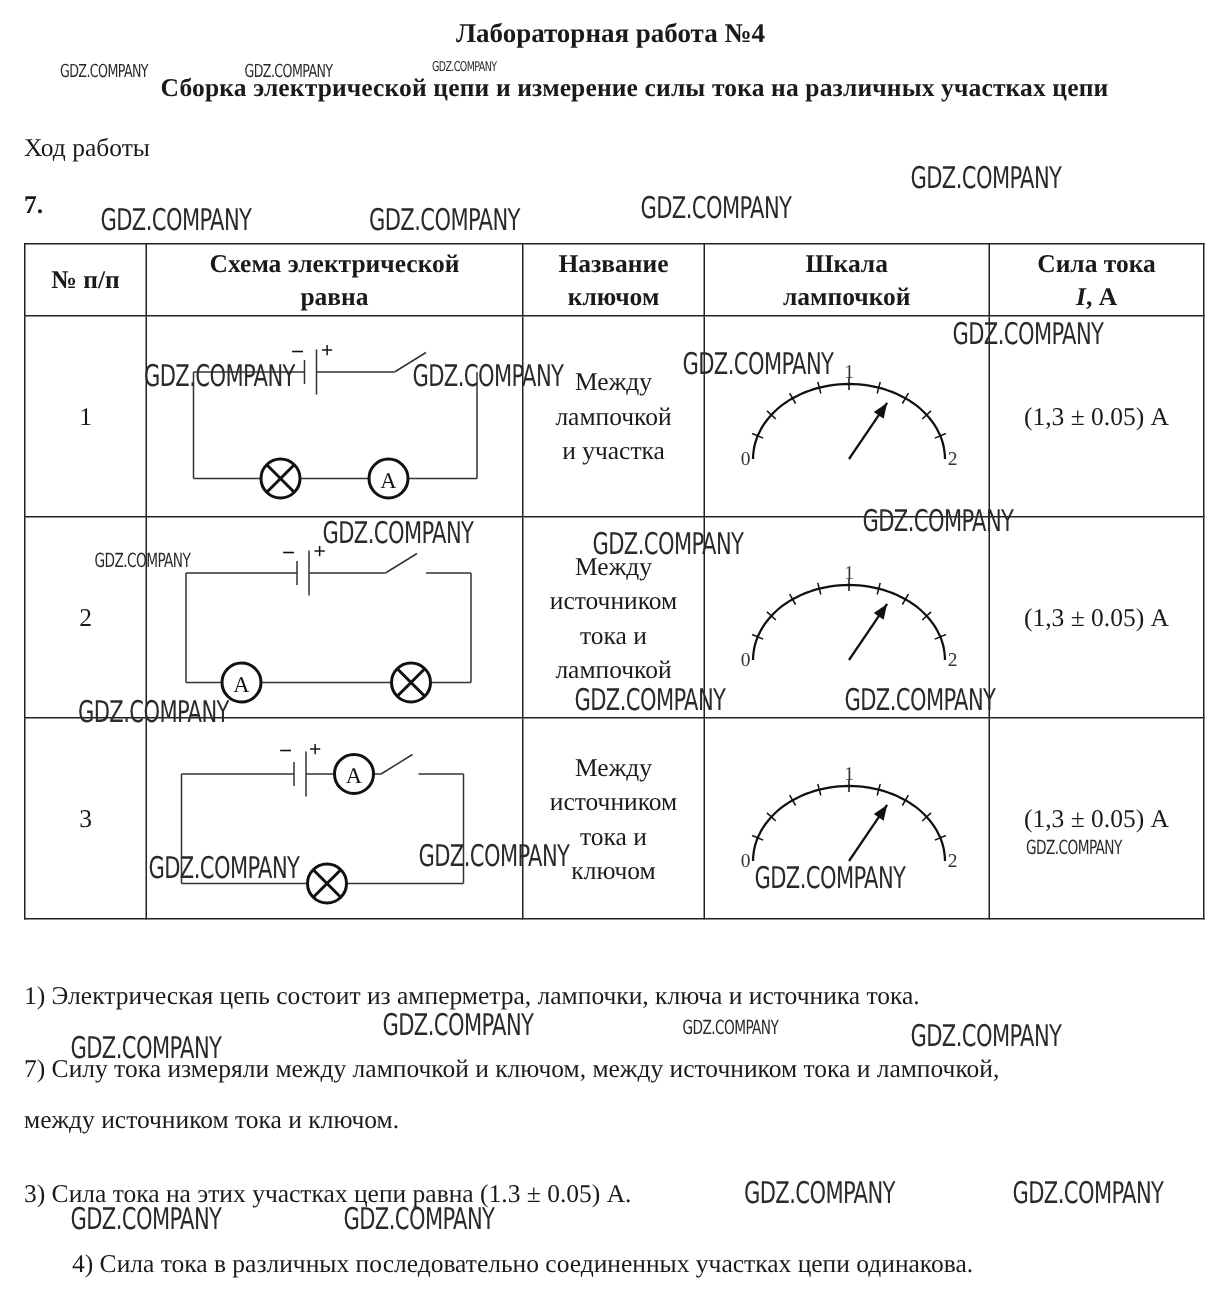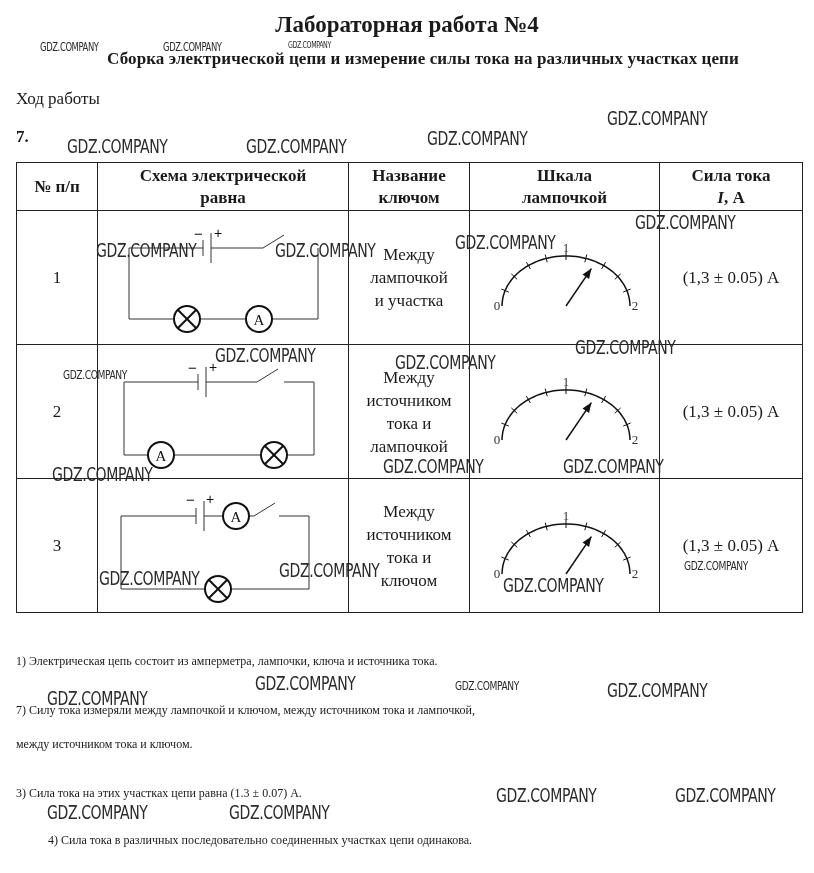--- a/index.html
+++ b/index.html
@@ -1,37 +1,37 @@
 <!DOCTYPE html>
 <html><head>
   <meta charset="utf-8">
   <style>
     html, body { margin:0; padding:0; background:#ffffff; }
     body { width:814px; height:873px; position:relative; overflow:hidden;
            font-family:"Liberation Serif","DejaVu Serif",serif; color:#1a1a1a; }
     .abs { position:absolute; }
-    .title { left:0; width:814px; top:12px; text-align:center; font-size:23px; font-weight:bold; }
+    .title { left:0; width:814px; top:12px; text-align:center; font-size:18px; font-weight:bold; }
     .subtitle { left:16px; width:814px; top:49px; text-align:center; font-size:17px; font-weight:bold; letter-spacing:0.1px; }
     .section { left:16px; top:89px; font-size:17px; }
     .task-num { left:16px; top:127px; font-size:17px; font-weight:bold; }
     .wm { position:absolute; font-family:"DejaVu Sans Condensed","Liberation Sans","DejaVu Sans",sans-serif;
           color:#2a2a2a; letter-spacing:-0.5px; transform:scaleX(0.78); transform-origin:left top;
           white-space:nowrap; pointer-events:none; }
     .wm.lg { font-size:20px; }
     .wm.sm { font-size:13px; }
     .wm.xs { font-size:10px; }
     table.lab { position:absolute; left:16px; top:162px; border-collapse:collapse; }
     table.lab td, table.lab th { border:1px solid #222; padding:0; text-align:center; vertical-align:middle; }
     table.lab th { font-weight:bold; font-size:17px; line-height:22px; height:47px; }
     table.lab td { font-size:17px; }
     .c1 { width:80px; } .c2 { width:250px; } .c3 { width:120px; } .c4 { width:189px;margin-top:36px; } .c5 { width:142px; }
     tr.row td { height:133px; }
     .name-cell { line-height:23px; padding:0 4px; }
     .val { font-size:17px; }
-    .answers { left:16px; font-size:12px; white-space:nowrap; }
+    .answers { left:16px; font-size:17px; white-space:nowrap; }
     svg { display:block; }
   </style>
 </head>
 <body>
 
 <div class="abs title">Лабораторная работа №4</div>
 <div class="abs subtitle">Сборка электрической цепи и измерение силы тока на различных участках цепи</div>
 <div class="abs section">Ход работы</div>
 <div class="abs task-num">7.</div>
 
@@ -215,21 +215,21 @@
           </svg>
     </td>
     <td class="val">(1,3 ± 0.05) А</td>
   </tr>
 </tbody>
   </table>
 
 <div class="abs answers" style="top:654px;">1) Электрическая цепь состоит из амперметра, лампочки, ключа и источника тока.</div>
 <div class="abs answers" style="top:703px;">7) Силу тока измеряли между лампочкой и ключом, между источником тока и лампочкой,</div>
 <div class="abs answers" style="top:737px;">между источником тока и ключом.</div>
-<div class="abs answers" style="top:786px;">3) Сила тока на этих участках цепи равна (1.3 ± 0.07) А.</div>
+<div class="abs answers" style="top:786px;">3) Сила тока на этих участках цепи равна (1.3 ± 0.05) А.</div>
 <div class="abs answers" style="top:833px;margin-left:32px;">4) Сила тока в различных последовательно соединенных участках цепи одинакова.</div>
 
 <div class="wm xs" style="left:40px;top:40px;font-size:12px;">GDZ.COMPANY</div>
 <div class="wm xs" style="left:163px;top:40px;font-size:12px;">GDZ.COMPANY</div>
 <div class="wm xs" style="left:288px;top:40px;font-size:9px;">GDZ.COMPANY</div>
 <div class="wm lg" style="left:607px;top:106px;">GDZ.COMPANY</div>
 <div class="wm lg" style="left:67px;top:134px;">GDZ.COMPANY</div>
 <div class="wm lg" style="left:246px;top:134px;">GDZ.COMPANY</div>
 <div class="wm lg" style="left:427px;top:126px;">GDZ.COMPANY</div>
 <div class="wm lg" style="left:635px;top:210px;">GDZ.COMPANY</div>

